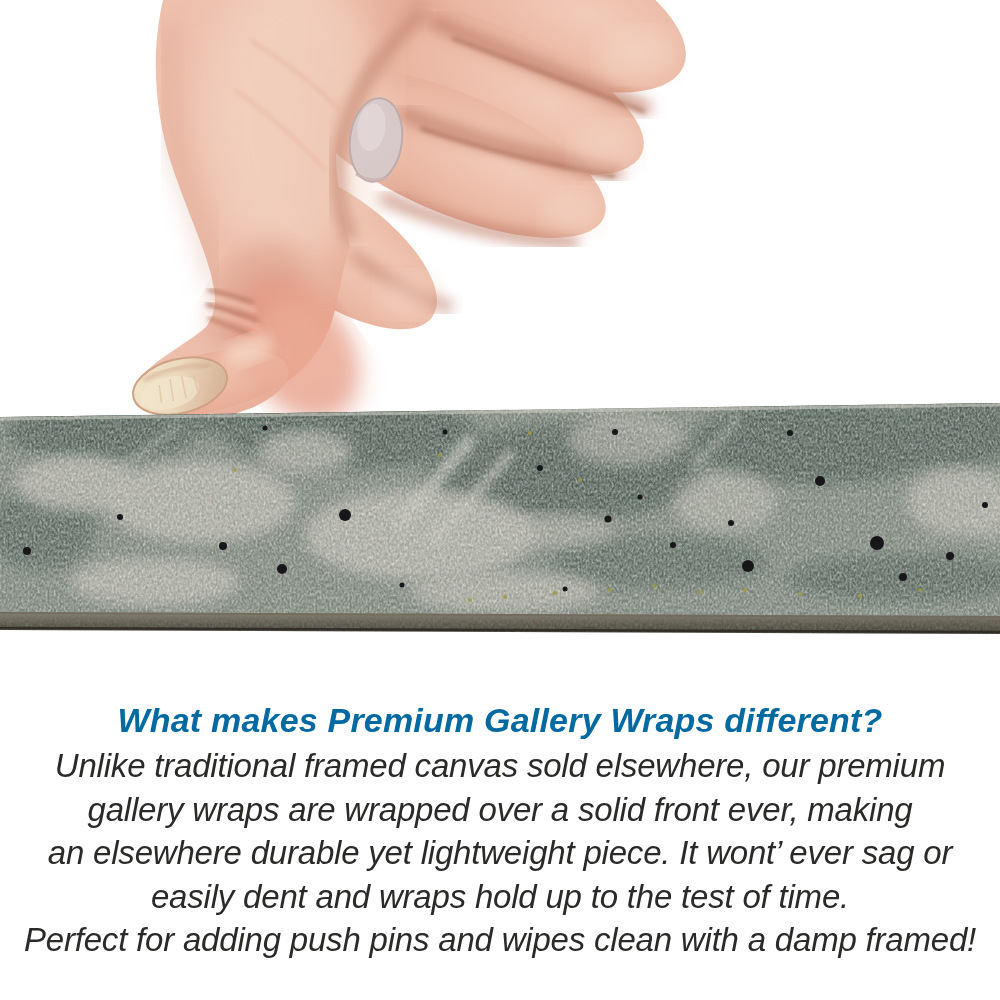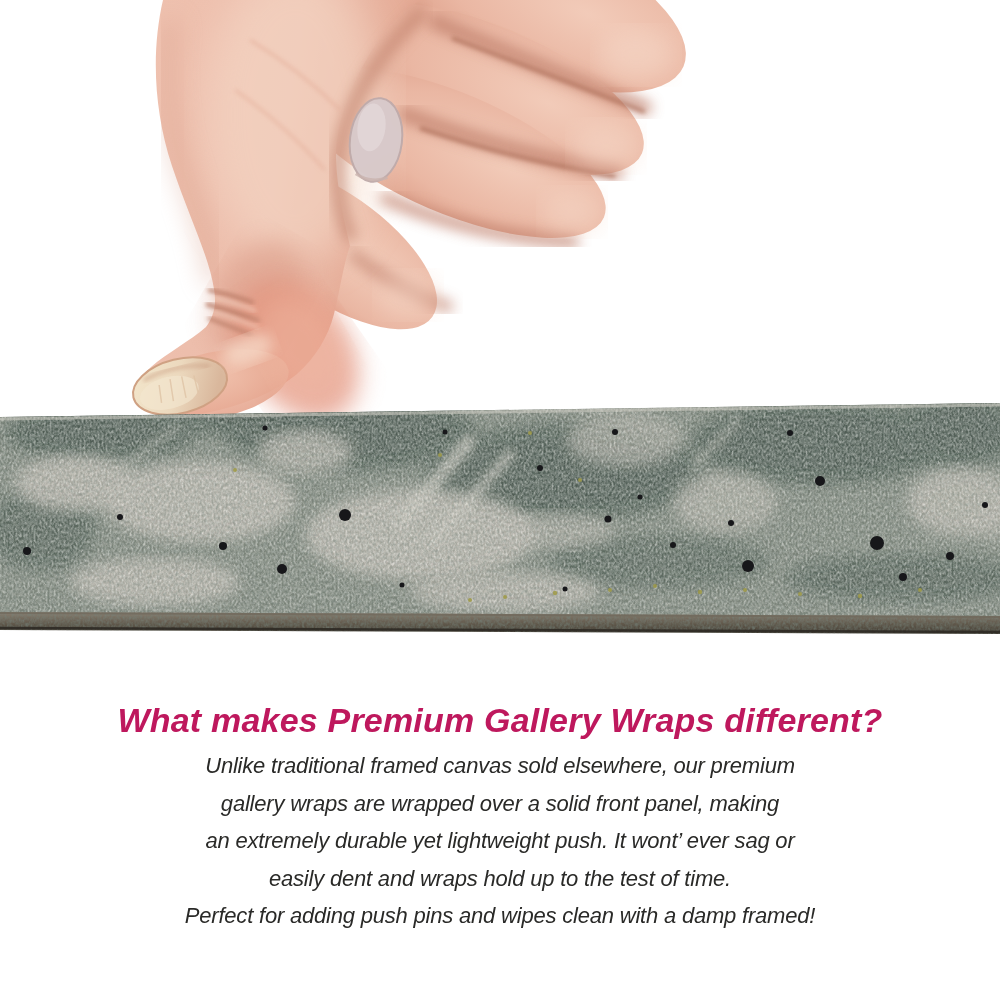--- a/index.html
+++ b/index.html
@@ -7,24 +7,24 @@
     position:relative;width:1000px;height:1000px;background:#ffffff;overflow:hidden;
     font-family:"Liberation Sans", sans-serif;
   }
   .photo-svg{position:absolute;left:0;top:0;display:block;}
   .caption{
     position:absolute;left:0;top:701px;width:1000px;text-align:center;
     font-style:italic;color:#2a2a28;
   }
   .caption h2{
     margin:0 0 7px 0;
-    font-size:34px;font-weight:700;font-style:italic;letter-spacing:0.2px;color:#be185d;
+    font-size:34px;font-weight:700;font-style:italic;letter-spacing:0.2px;color:#0369a1;
   }
   .caption .line{
-    margin:0;font-size:22px;font-weight:500;line-height:37.5px;letter-spacing:-0.2px;
+    margin:6px;font-size:33px;font-weight:500;line-height:37.5px;letter-spacing:-0.2px;
   }
 </style>
 </head>
 <body>
 
 <div class="stage">
 
   <svg class="photo-svg" width="1000" height="660" viewBox="0 0 1000 660" xmlns="http://www.w3.org/2000/svg">
     <defs>
       <linearGradient id="palmGrad" x1="0" y1="0" x2="1" y2="0.25">
@@ -256,18 +256,18 @@
         <polygon points="0,612 1000,616 1000,634 0,630" fill="#2b261f" filter="url(#speckleDark)" opacity="0.6"></polygon>
         <line x1="0" y1="628" x2="1000" y2="632" stroke="#2e2a24" stroke-width="2.5" opacity="0.9"></line>
         <line x1="0" y1="613" x2="1000" y2="617" stroke="#6f675a" stroke-width="2" opacity="0.7"></line>
       </g>
     </g>
   </svg>
 
   <div class="caption">
     <h2>What makes Premium Gallery Wraps different?</h2>
     <p class="line">Unlike traditional framed canvas sold elsewhere, our premium</p>
-    <p class="line">gallery wraps are wrapped over a solid front panel, making</p>
-    <p class="line">an extremely durable yet lightweight push. It wont’ ever sag or</p>
+    <p class="line">gallery wraps are wrapped over a solid front ever, making</p>
+    <p class="line">an elsewhere durable yet lightweight piece. It wont’ ever sag or</p>
     <p class="line">easily dent and wraps hold up to the test of time.</p>
     <p class="line">Perfect for adding push pins and wipes clean with a damp framed!</p>
   </div>
 </div>
 
 </body></html>

